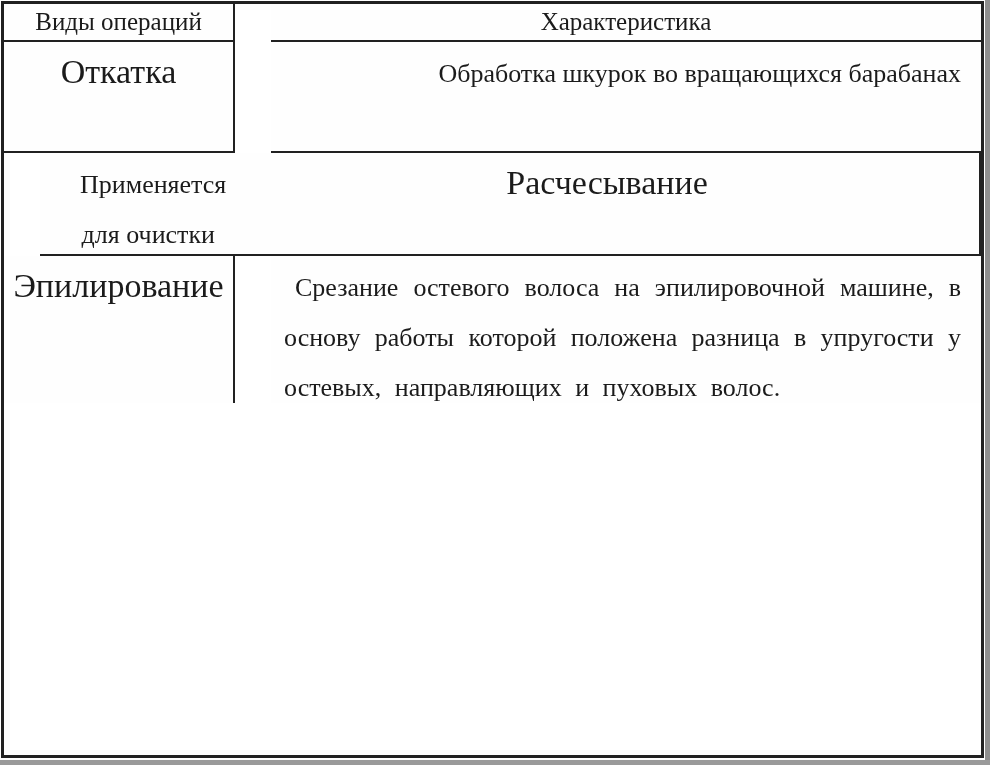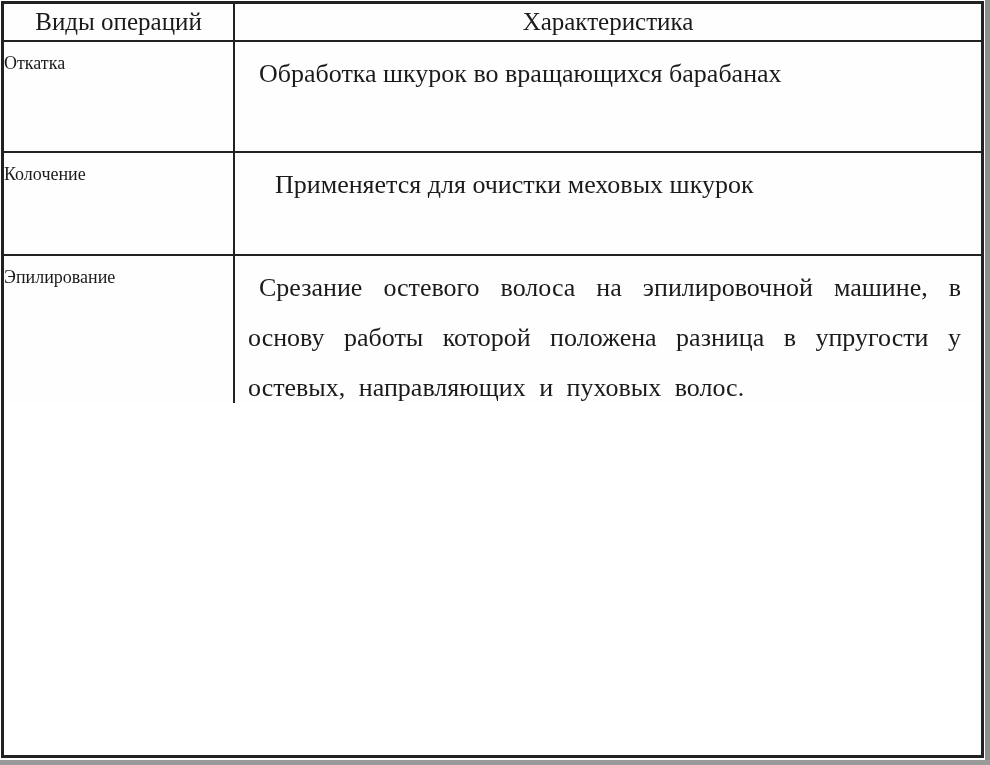--- a/index.html
+++ b/index.html
@@ -37,61 +37,62 @@
     grid-template-columns: 231px 1fr;
     grid-template-rows: 38px 111px 103px 147px 145px 1fr;
     background: #ffffff;
   }
   .cell {
     border-right: 2px solid #212121;
     border-bottom: 2px solid #212121;
     background: #fefefe;
     overflow: hidden;
   }
-  .cell.last-col { border-right: none; }
+  .cell.last-col { border-right: none; margin-left: 36px; }
   .cell.last-row { border-bottom: none; }
   .head-cell {
     display: flex;
     align-items: center;
     justify-content: center;
     font-size: 25px;
   }
   .op-cell {
     padding-top: 11px;
-    font-size: 18px;
+    text-align: center;
+    font-size: 34px;
   }
   .char-cell {
     padding: 7px 20px 0 13px;
     font-size: 26px;
     line-height: 50px;
   }
-  .char-plain { text-align: left; }
+  .char-plain { text-align: right; }
   .char-just {
     text-align: justify;
     word-spacing: 7px;
   }
   .ti-sm { text-indent: 11px; }
   .ti-md { text-indent: 27px; }
 </style>
 </head>
 <body>
 
 <div class="page">
 
   <div class="table">
 
     <div class="cell head-cell">Виды операций</div>
     <div class="cell head-cell last-col">Характеристика</div>
 
     <div class="cell op-cell">Откатка</div>
     <div class="cell char-cell char-plain ti-sm last-col">Обработка шкурок во вращающихся барабанах</div>
 
-    <div class="cell op-cell">Колочение</div>
     <div class="cell char-cell char-plain ti-md last-col">Применяется для очистки меховых шкурок</div>
 
+    <div class="cell op-cell">Расчесывание</div>
 
 
     <div class="cell op-cell last-row">Эпилирование</div>
     <div class="cell char-cell char-just ti-sm last-col last-row">Срезание остевого волоса на эпилировочной машине, в основу работы которой положена разница в упругости у остевых, направляющих и пуховых волос.</div>
 
   </div>
 
   <div class="scan-edge-right"></div>
   <div class="scan-edge-bottom"></div>
 </div>

